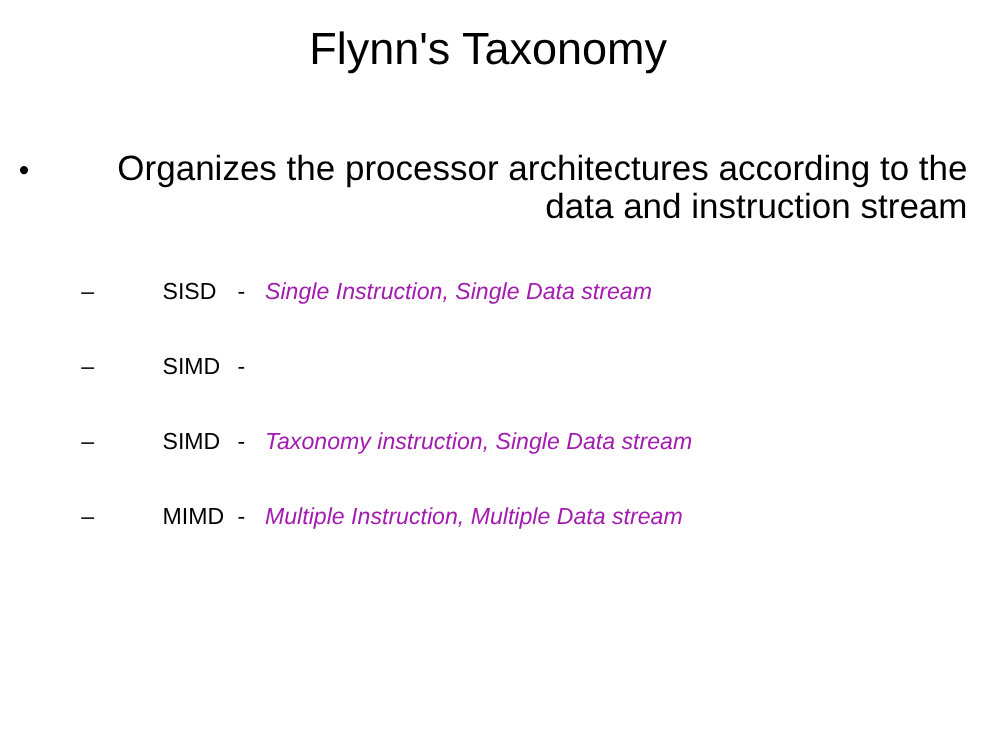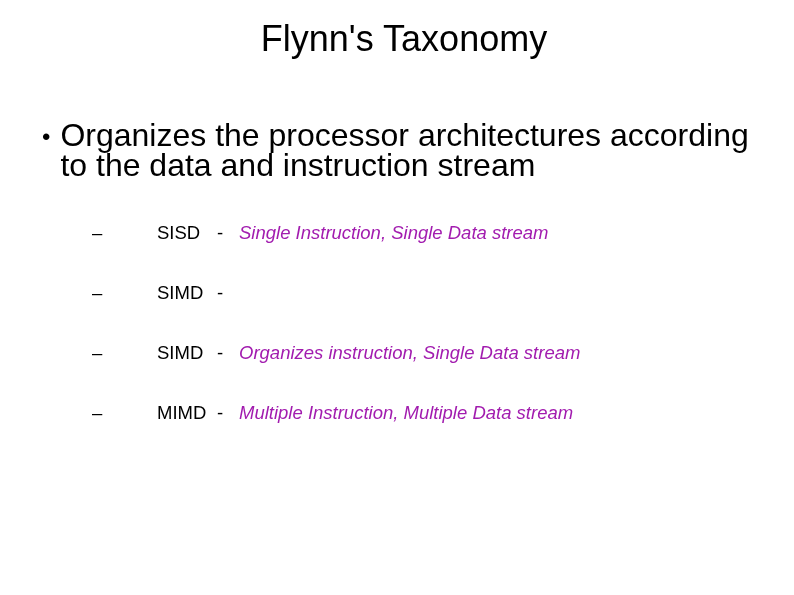--- a/index.html
+++ b/index.html
@@ -11,21 +11,21 @@
       width: 794px;
       height: 595px;
       background: #ffffff;
       font-family: Arial, Helvetica, sans-serif;
       color: #000000;
       position: relative;
     }
     .slide {
       width: 100%;
       height: 100%;
-      padding: 18px 20px 20px 34px;
+      padding: 18px 20px 20px 7px;
     }
     .title {
       font-size: 36px;
       font-weight: normal;
       text-align: center;
       margin-bottom: 60px;
       margin-top: 0;
     }
     .main-bullet {
       display: flex;
@@ -33,22 +33,23 @@
       margin-left: 8px;
       margin-bottom: 42px;
     }
     .main-bullet-marker {
       font-size: 24px;
       line-height: 30px;
       margin-right: 10px;
       margin-top: 2px;
     }
     .main-bullet-text {
-      font-size: 32px;
+      font-size: 28px;
       line-height: 30px;
+      text-align: right;
     }
     .sub-list {
       margin-left: 58px;
     }
     .sub-item {
       display: flex;
       align-items: baseline;
       margin-bottom: 38px;
       font-size: 18.5px;
     }
@@ -90,21 +91,21 @@
     </div>
     <div class="sub-item">
       <span class="sub-marker">–</span>
       <span class="abbr">SIMD</span>
       <span class="dash">-</span>
     </div>
     <div class="sub-item">
       <span class="sub-marker">–</span>
       <span class="abbr">SIMD</span>
       <span class="dash">-</span>
-      <span class="desc">Organizes instruction, Single Data stream</span>
+      <span class="desc">Taxonomy instruction, Single Data stream</span>
     </div>
     <div class="sub-item">
       <span class="sub-marker">–</span>
       <span class="abbr">MIMD</span>
       <span class="dash">-</span>
       <span class="desc">Multiple Instruction, Multiple Data stream</span>
     </div>
   </div>
 </div>
 

